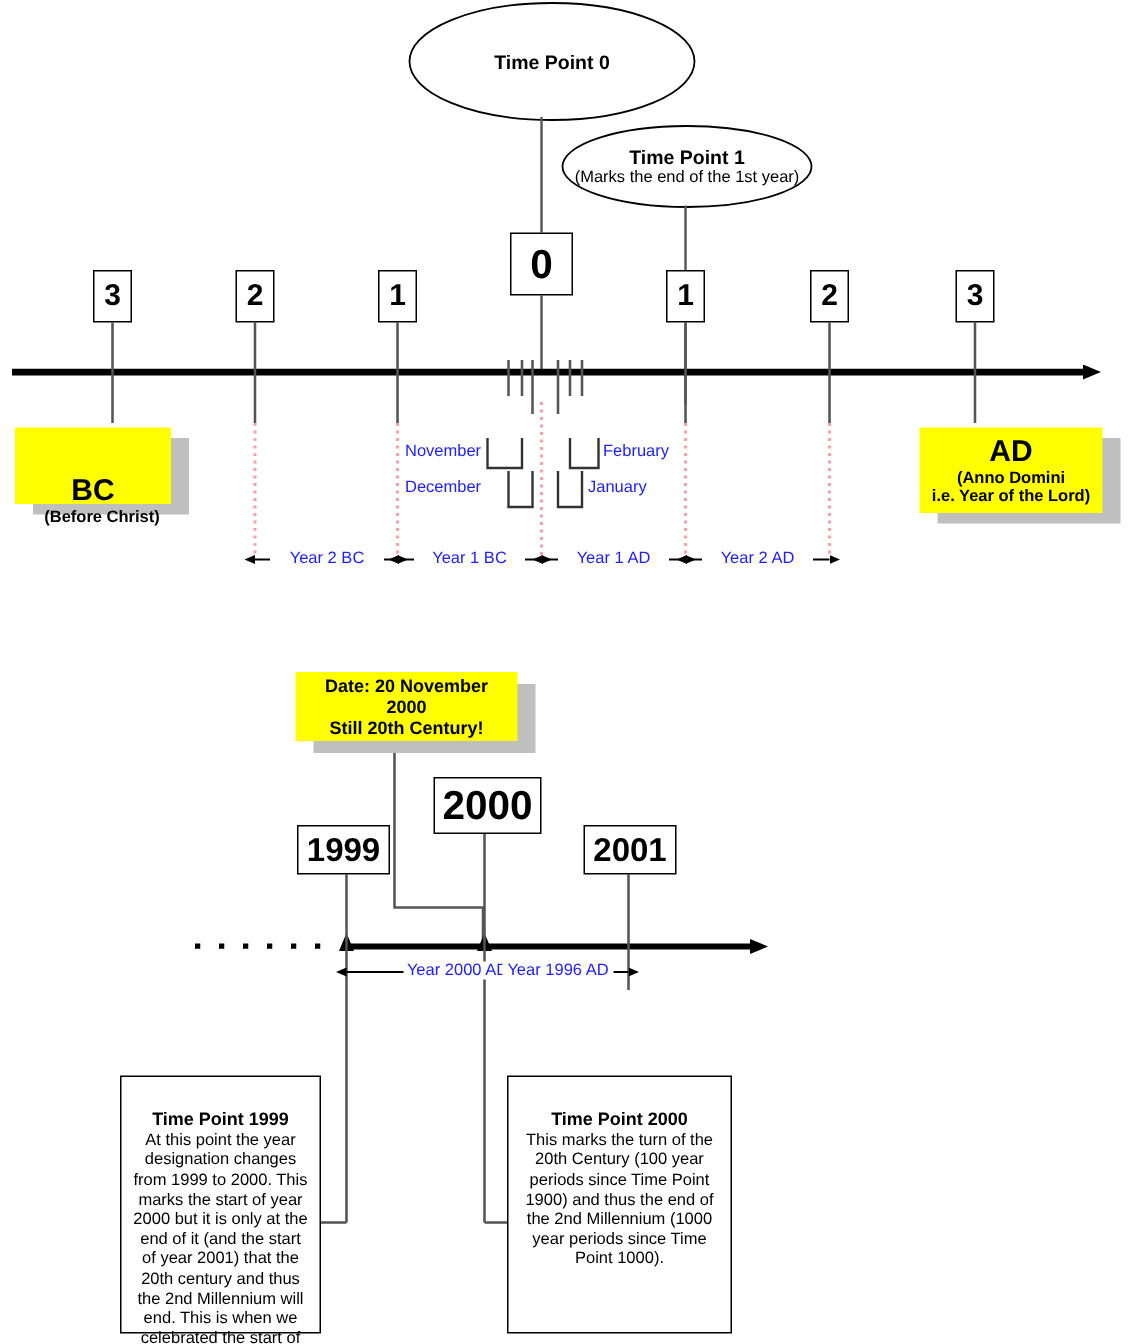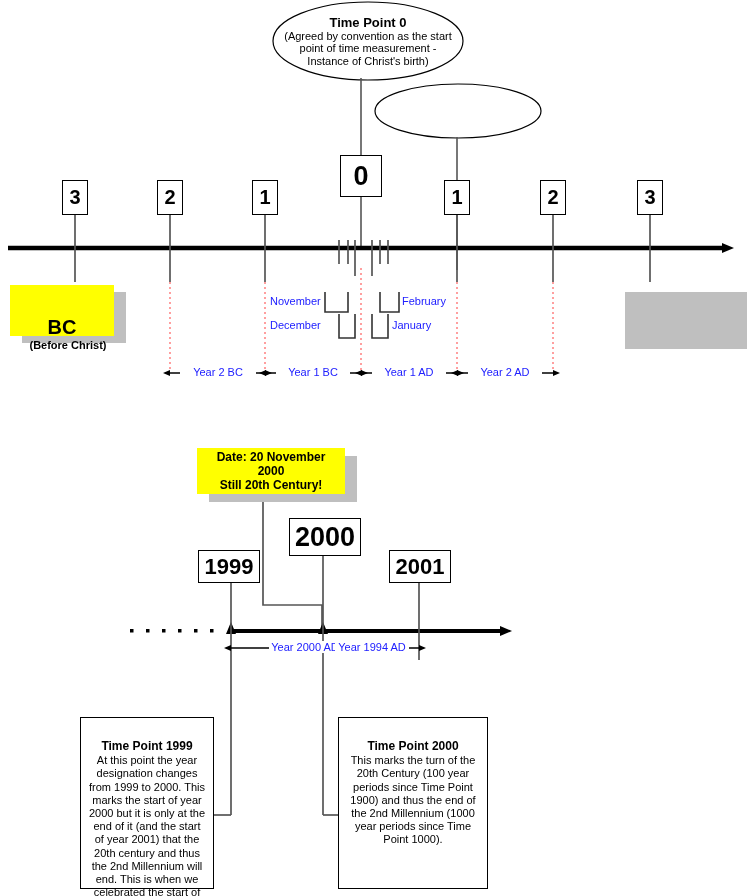--- a/index.html
+++ b/index.html
@@ -142,39 +142,47 @@
     <path d="M323,815 L340,815" fill="none" stroke="#555" stroke-width="1.7"></path>
 
     <g stroke="#000" stroke-width="1.3">
       <line x1="231" y1="648" x2="322" y2="648" marker-start="url(#tinyL)" marker-end="url(#tinyR)"></line>
       <line x1="324" y1="648" x2="419" y2="648" marker-start="url(#tinyL)" marker-end="url(#tinyR)"></line>
     </g>
   </svg>
 
   <div class="ellipse-label" style="left:281px; top:10px; width:174px; height:62px;">
     <div class="el-title">Time Point 0</div>
-    <div class="el-body">(Agreed by convention as the start point of time measurement - Instance of Christ's birth)</div>
-  </div>
-
+  </div>
+
+  <div class="ellipse-label" style="left:383px; top:94px; width:150px; height:34px;">
+    <div class="el-title">Time Point 1</div>
+    <div class="el-body">(Marks the end of the 1st year)</div>
+  </div>
 
   <div class="numbox nb-small" style="left:62px; top:180px; width:26px; height:35px;">3</div>
   <div class="numbox nb-small" style="left:157px; top:180px; width:26px; height:35px;">2</div>
   <div class="numbox nb-small" style="left:252px; top:180px; width:26px; height:35px;">1</div>
   <div class="numbox nb-zero" style="left:340px; top:155px; width:42px; height:42px;">0</div>
   <div class="numbox nb-small" style="left:444px; top:180px; width:26px; height:35px;">1</div>
   <div class="numbox nb-small" style="left:540px; top:180px; width:26px; height:35px;">2</div>
   <div class="numbox nb-small" style="left:637px; top:180px; width:26px; height:35px;">3</div>
 
   <div class="shadow" style="left:22px; top:292px; width:104px; height:51px;"></div>
   <div class="yellowbox" style="left:10px; top:285px; width:104px; height:51px;">
     <div class="yb-title" style="font-size:20px;margin-top:46px;">BC</div>
     <div class="yb-sub" style="font-size:11px;padding-left:12px;">(Before Christ)</div>
   </div>
 
   <div class="shadow" style="left:625px; top:292px; width:122px; height:57px;"></div>
+  <div class="yellowbox" style="left:613px; top:285px; width:122px; height:57px;">
+    <div class="yb-title" style="font-size:20px;">AD</div>
+    <div class="yb-sub" style="font-size:11px;">(Anno Domini</div>
+    <div class="yb-sub" style="font-size:11px;">i.e. Year of the Lord)</div>
+  </div>
 
   <div class="blue" style="left:270px; top:295px;">November</div>
   <div class="blue" style="left:270px; top:319px;">December</div>
   <div class="blue" style="left:402px; top:295px;">February</div>
   <div class="blue" style="left:392px; top:319px;">January</div>
 
   <div class="span-label" style="left:180px; top:366px; width:76px; background:#fff;">Year 2 BC</div>
   <div class="span-label" style="left:276px; top:366px; width:74px; background:#fff;">Year 1 BC</div>
   <div class="span-label" style="left:372px; top:366px; width:74px; background:#fff;">Year 1 AD</div>
   <div class="span-label" style="left:468px; top:366px; width:74px; background:#fff;">Year 2 AD</div>
@@ -184,21 +192,21 @@
     <div class="yb-title" style="font-size:12px;">Date: 20 November</div>
     <div class="yb-title" style="font-size:12px;">2000</div>
     <div class="yb-title underline" style="font-size:12px;">Still 20th Century!</div>
   </div>
 
   <div class="numbox nb-year" style="left:198px; top:550px; width:62px; height:33px;">1999</div>
   <div class="numbox nb-year2000" style="left:289px; top:518px; width:72px; height:38px;">2000</div>
   <div class="numbox nb-year" style="left:389px; top:550px; width:62px; height:33px;">2001</div>
 
   <div class="span-label" style="left:241px; top:641px; width:72px; background:#fff;margin-left:28px;">Year 2000 AD</div>
-  <div class="span-label" style="left:335px; top:641px; width:74px; background:#fff;">Year 1994 AD</div>
+  <div class="span-label" style="left:335px; top:641px; width:74px; background:#fff;">Year 1996 AD</div>
 
   <div class="textbox" style="left:80px; top:717px; width:134px; height:172px;">
     <span class="tb-title">Time Point 1999</span>
     <span class="tb-para">At this point the year designation changes from 1999 to 2000. This marks the start of year 2000 but it is only at the end of it (and the start of year 2001) that the 20th century and thus the 2nd Millennium will end. This is when we celebrated the start of the new Millennium.</span>
   </div>
 
   <div class="textbox" style="left:338px; top:717px; width:150px; height:172px;">
     <span class="tb-title">Time Point 2000</span>
     <span class="tb-para">This marks the turn of the 20th Century (100 year periods since Time Point 1900) and thus the end of the 2nd Millennium (1000 year periods since Time Point 1000).</span>
   </div>

